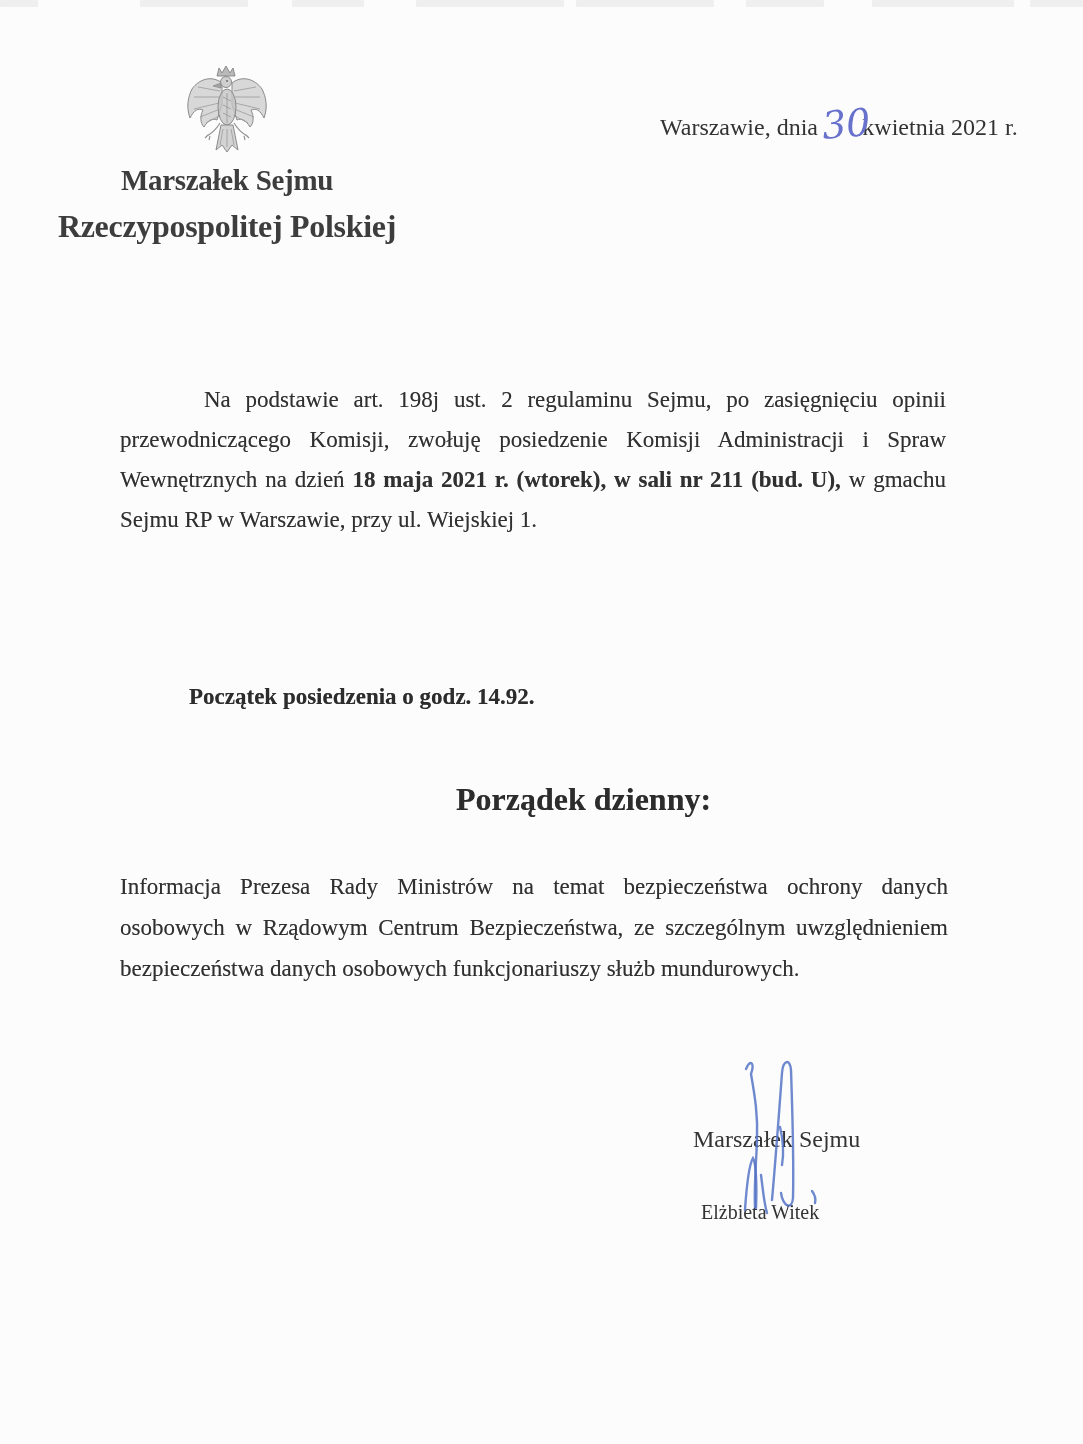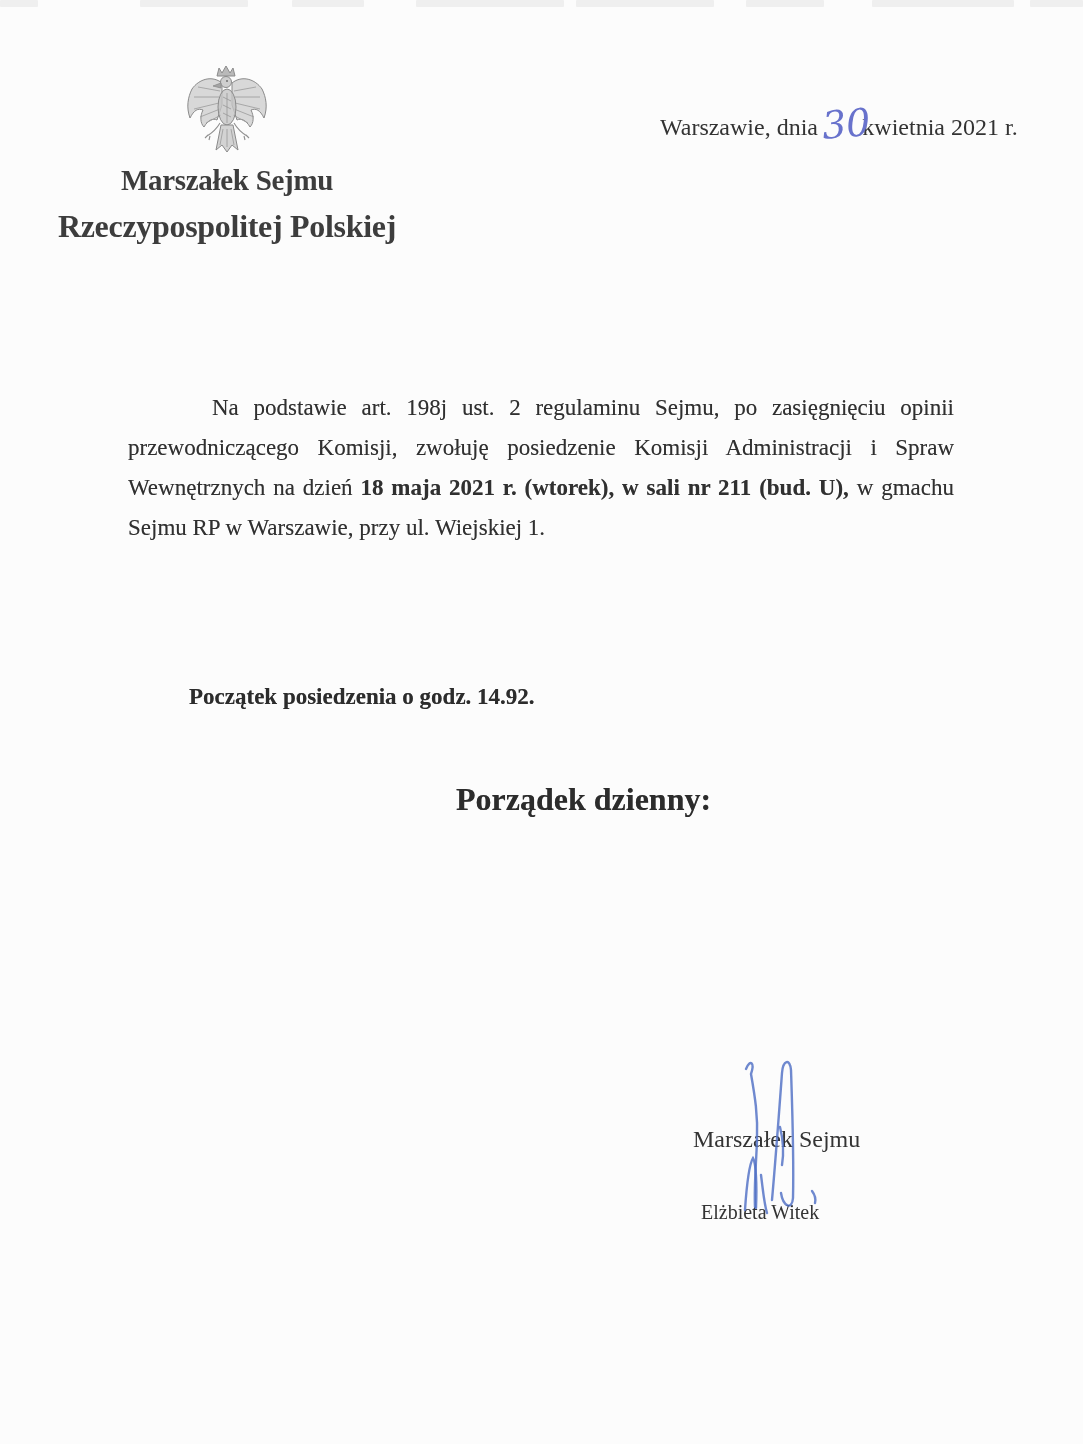--- a/index.html
+++ b/index.html
@@ -16,21 +16,21 @@
   .lh2{position:absolute;left:0;top:148px;width:100%;font-size:32px;font-weight:700;color:#3d3d3d;letter-spacing:-0.3px;}
 
   .dateline{position:absolute;left:660px;top:112px;font-size:24px;white-space:nowrap;color:#333;}
   .hand30{
     display:inline-block;font-family:"DejaVu Serif",serif;font-style:italic;font-weight:400;
     color:#6872cc;font-size:38px;line-height:20px;transform:rotate(-5deg);
     margin:0 -8px 0 4px;position:relative;top:2px;
   }
 
   .para{position:absolute;left:112px;width:826px;text-align:justify;font-size:23px;line-height:40px;color:#303030;
-        text-shadow:0 0 0.5px rgba(50,50,50,0.45);margin:16px;}
+        text-shadow:0 0 0.5px rgba(50,50,50,0.45);margin:8px;}
   .indent{text-indent:84px;}
   .p1{top:372px;}
   .p2{top:545px;}
   .b{font-weight:700;}
 
   .start-line{position:absolute;left:189px;top:684px;font-size:23px;font-weight:700;color:#2c2c2c;
               text-shadow:0 0 0.5px rgba(40,40,40,0.5);}
   .agenda-heading{position:absolute;left:456px;top:781px;font-size:32px;font-weight:700;color:#2c2c2c;
                   text-shadow:0 0 0.5px rgba(40,40,40,0.5);}
   .agenda{top:858px;width:828px;line-height:41px;}
@@ -87,20 +87,21 @@
 
   <div class="dateline"><span>Warszawie, dnia</span><span class="hand30">30</span><span>kwietnia 2021 r.</span></div>
 
   <p class="para indent p1"><span>Na podstawie art. 198j ust. 2 regulaminu Sejmu, po zasięgnięciu opinii przewodniczącego Komisji, zwołuję posiedzenie Komisji Administracji i Spraw Wewnętrznych na dzień </span><span class="b">18 maja 2021 r. (wtorek), w sali nr 211 (bud. U),</span><span> w gmachu Sejmu RP w Warszawie, przy ul. Wiejskiej 1.</span></p>
 
 
   <div class="start-line">Początek posiedzenia o godz. 14.92.</div>
 
   <div class="agenda-heading">Porządek dzienny:</div>
 
+  <p class="para agenda">Informacja Prezesa Rady Ministrów na temat bezpieczeństwa ochrony danych osobowych w Rządowym Centrum Bezpieczeństwa, ze szczególnym uwzględnieniem bezpieczeństwa danych osobowych funkcjonariuszy służb mundurowych.</p>
 
   <div class="sig-title">Marszałek Sejmu</div>
   <div class="sig-name">Elżbieta Witek</div>
 
   <svg class="sig-svg" width="110" height="180" viewBox="0 0 110 180">
 
     <path d="M18 14 C22 4 27 7 23 19 C27 42 30 60 29 85 C28 112 26 132 27 152"></path>
 
     <path d="M44 145 C48 100 52 45 54 18 C55 5 62 3 63 15 C64 45 66 100 65 143 C64 156 55 151 53 138"></path>
 

